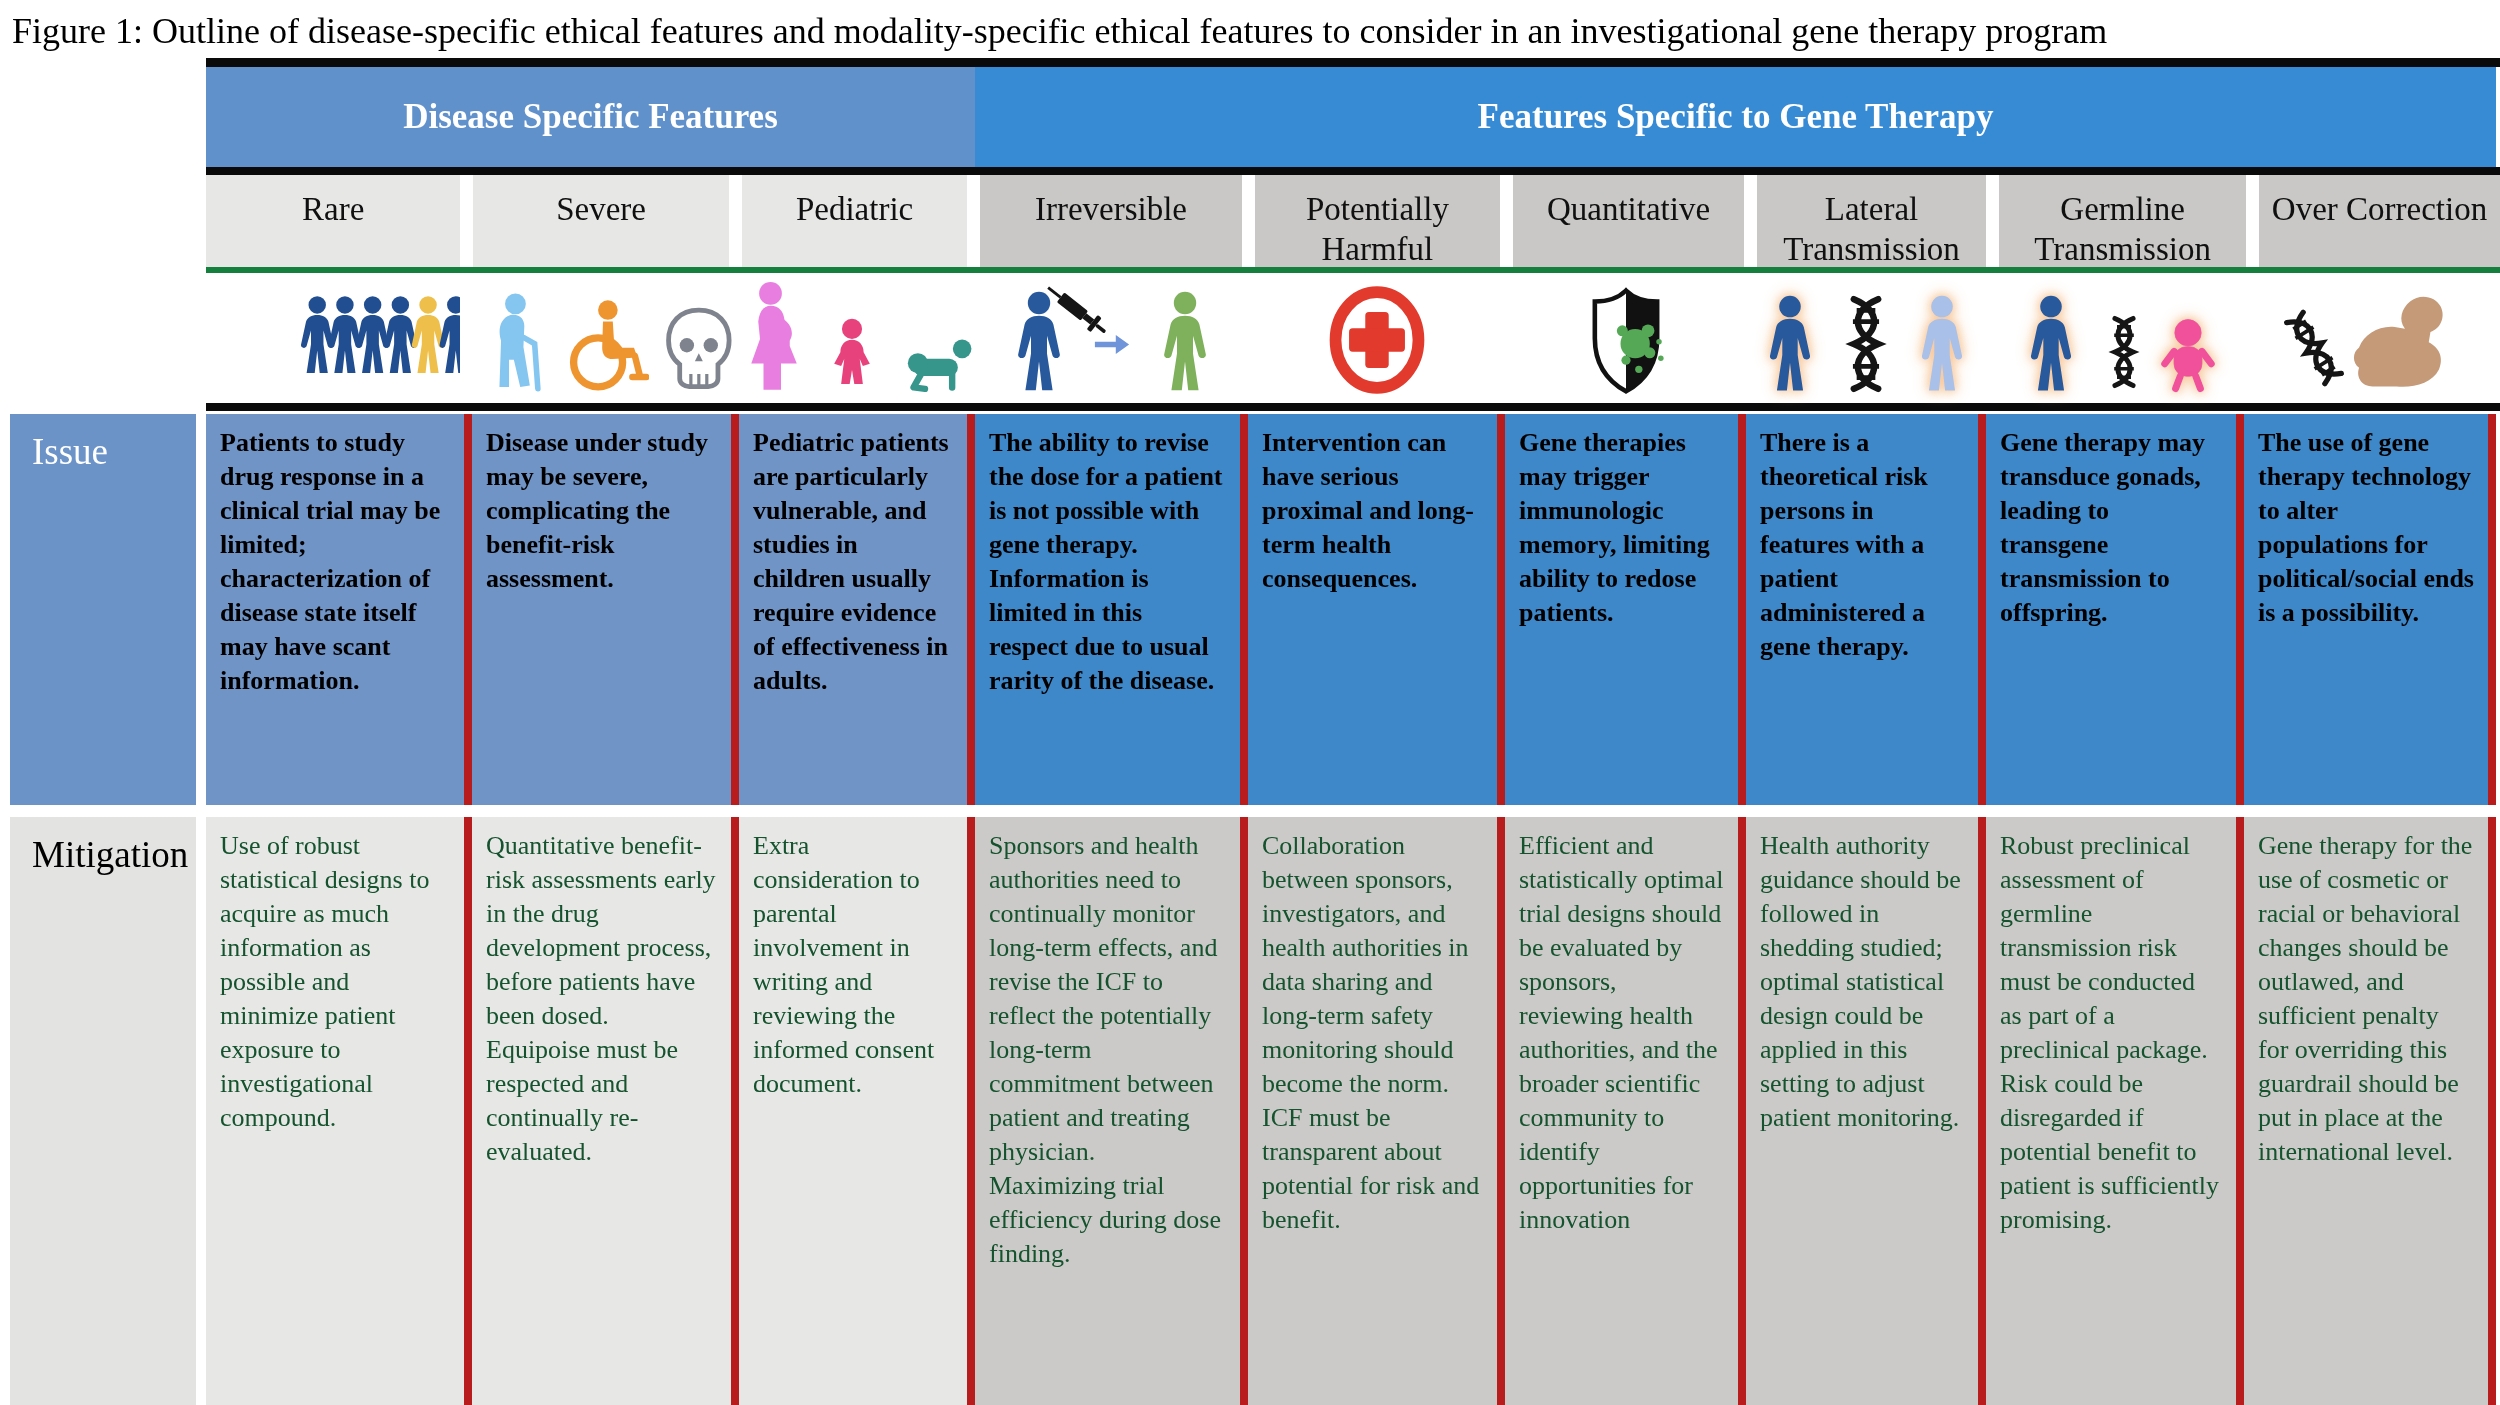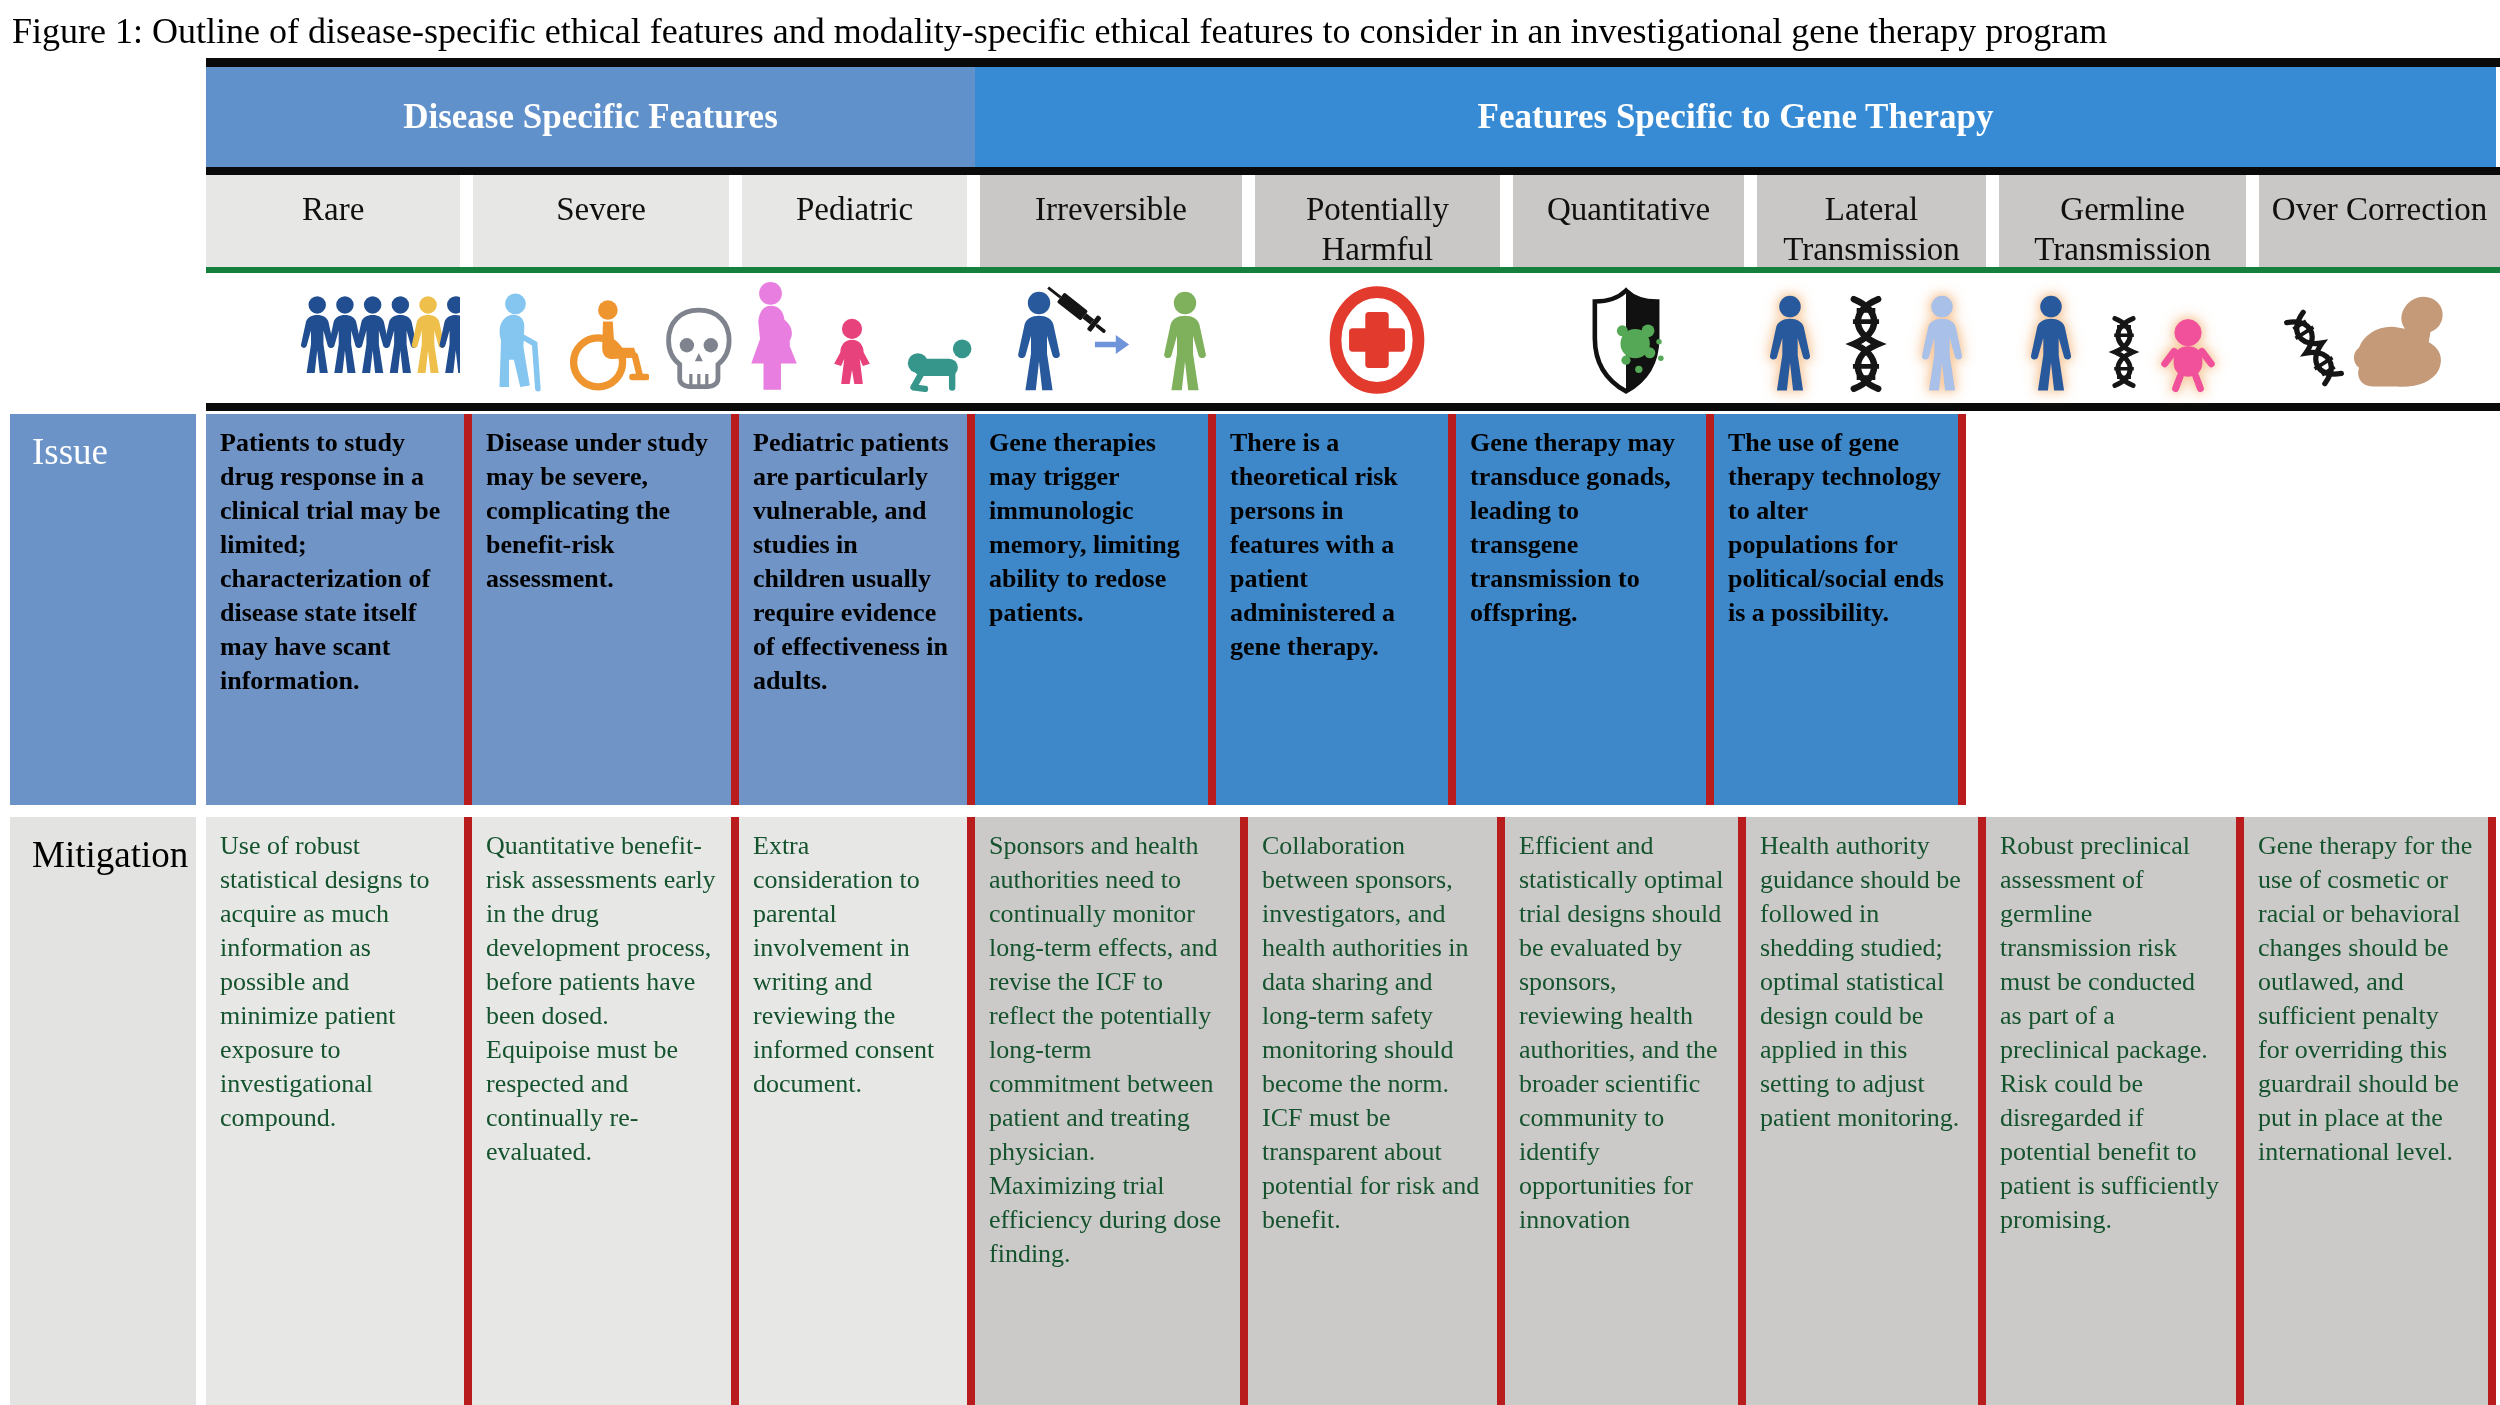--- a/index.html
+++ b/index.html
@@ -228,20 +228,22 @@
         <path d="M78 10 C90 0 108 4 114 16 C120 28 114 42 102 46 L100 58 C112 64 118 76 112 90 C104 106 82 112 62 110 L34 110 C22 110 14 100 18 88 C10 82 10 70 18 64 C24 48 42 38 60 40 L72 42 C64 32 68 18 78 10 Z" fill="#c59a79"></path>
       </svg>
     </div>
   </div>
 
   <div class="trow lab-row issue-row">
     <div class="labcell lab-issue">Issue</div>
     <div class="vcell is-d c0">Patients to study drug response in a clinical trial may be limited; characterization of disease state itself may have scant information.</div>
     <div class="vcell is-d c1">Disease under study may be severe, complicating the benefit-risk assessment.</div>
     <div class="vcell is-d c2">Pediatric patients are particularly vulnerable, and studies in children usually require evidence of effectiveness in adults.</div>
+    <div class="vcell is-g c3">The ability to revise the dose for a patient is not possible with gene therapy. Information is limited in this respect due to usual rarity of the disease.</div>
+    <div class="vcell is-g c4">Intervention can have serious proximal and long-term health consequences.</div>
     <div class="vcell is-g c5">Gene therapies may trigger immunologic memory, limiting ability to redose patients.</div>
     <div class="vcell is-g c6">There is a theoretical risk persons in features with a patient administered a gene therapy.</div>
     <div class="vcell is-g c7">Gene therapy may transduce gonads, leading to transgene transmission to offspring.</div>
     <div class="vcell is-g c8">The use of gene therapy technology to alter populations for political/social ends is a possibility.</div>
   </div>
 
   <div class="trow lab-row mitig-row">
     <div class="labcell lab-mitig">Mitigation</div>
     <div class="vcell mt-d c0">Use of robust statistical designs to acquire as much information as possible and minimize patient exposure to investigational compound.</div>
     <div class="vcell mt-d c1">Quantitative benefit-risk assessments early in the drug development process, before patients have been dosed. Equipoise must be respected and continually re-evaluated.</div>

